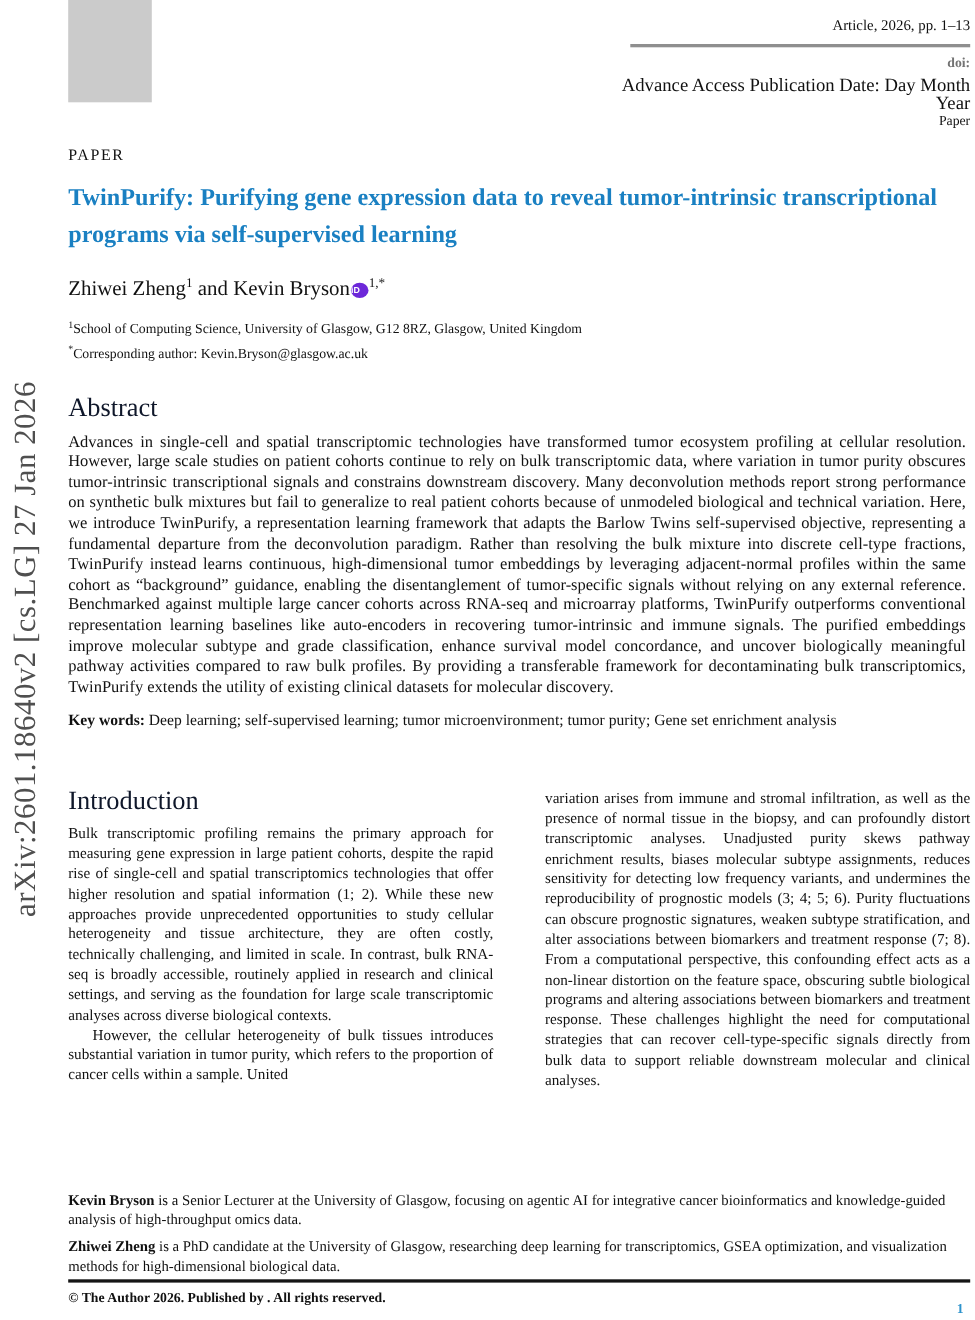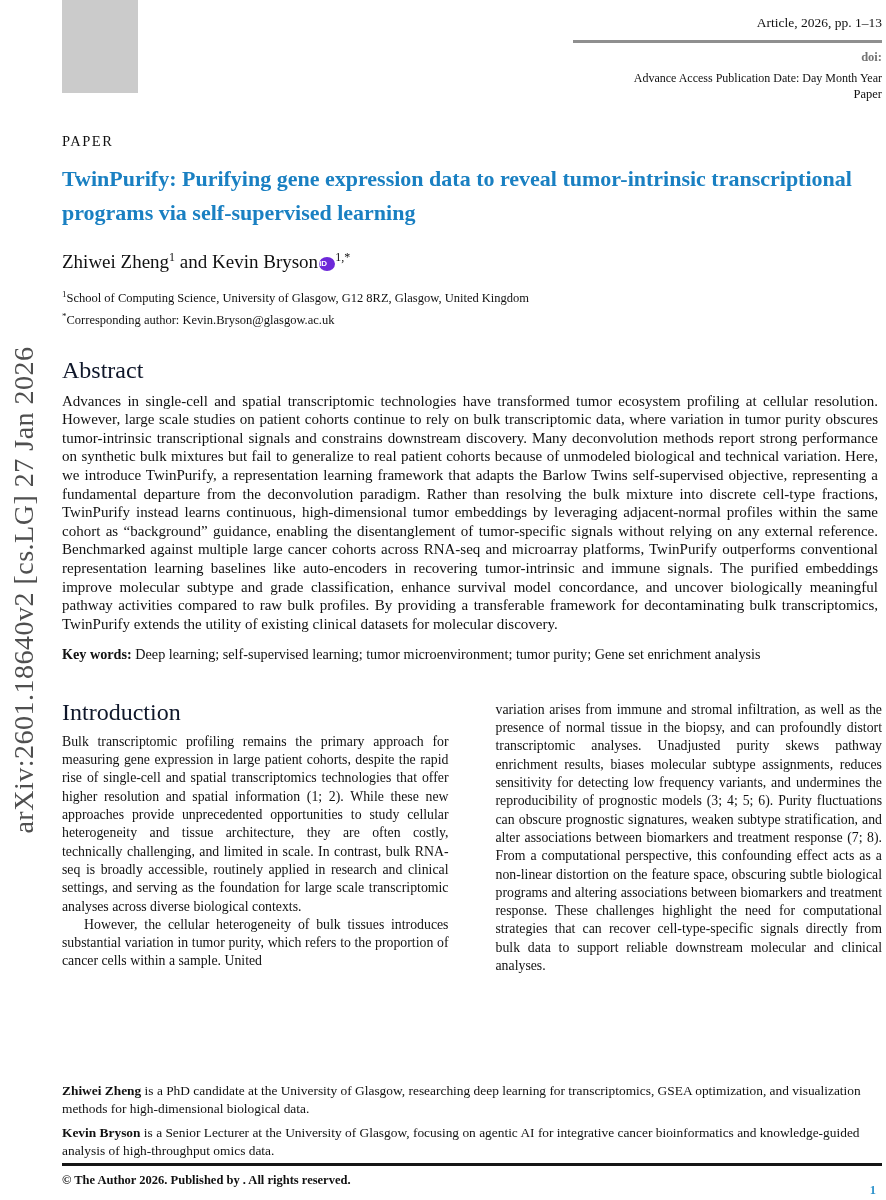--- a/index.html
+++ b/index.html
@@ -7,21 +7,21 @@
     width:886px;height:1200px;position:relative;background:#ffffff;
     font-family:"Liberation Serif","DejaVu Serif",serif;color:#111;
     overflow:hidden;
   }
   .logo-box{position:absolute;left:62px;top:0;width:76px;height:93px;background:#cbcbcb;}
   .header-right{position:absolute;top:14px;right:4px;width:330px;text-align:right;}
   .article-line{font-size:13.5px;line-height:17px;}
   .article-word{}
   .header-rule{margin:9px 0 7px auto;width:309px;height:3px;background:#8f8f8f;}
   .doi-line{font-size:12.5px;font-weight:bold;color:#737373;line-height:15px;}
-  .adv-line{font-size:12px;line-height:16px;margin-top:5px;}
+  .adv-line{font-size:17px;line-height:16px;margin-top:5px;}
   .type-line{font-size:12.5px;line-height:16px;}
   .arxiv-stamp{
     position:absolute;left:24px;top:590px;
     transform:translate(-50%,-50%) rotate(-90deg);
     white-space:nowrap;font-size:28px;color:#4f4f4f;letter-spacing:.5px;
   }
   .content{position:absolute;left:62px;top:0;width:820px;height:1200px;}
   .paper-label{margin-top:132px;font-size:14.5px;letter-spacing:1.5px;line-height:18px;}
   .title{margin:12px 0 0 0;font-size:22px;line-height:34px;font-weight:bold;color:#1a80c2;}
   .authors{margin-top:15px;font-size:19px;line-height:24px;}
@@ -33,21 +33,21 @@
     vertical-align:2px;margin-left:1px;
   }
   .affiliation{margin-top:12px;font-size:12.5px;line-height:17px;}
   .corresponding{margin-top:1px;font-size:12.5px;line-height:17px;}
   .affiliation sup,.corresponding sup{font-size:9px;}
   .sec-heading{margin:0;font-size:24px;font-weight:normal;color:#0f172a;line-height:23px;}
   .abstract-heading{margin-top:29px;}
   .abstract-body{margin:10px 4px 0 0;font-size:15px;line-height:18.6px;text-align:justify;}
   .keywords{margin:12px 0 0 0;font-size:14.2px;line-height:18.5px;}
   .keywords b{font-weight:bold;}
-  .two-col{margin-top:37px;display:flex;gap:47px;}
+  .two-col{margin-top:52px;display:flex;gap:47px;}
   .col{width:394px;font-size:13.8px;line-height:18.3px;text-align:justify;}
   .col .sec-heading{margin-bottom:9px;}
   .col p{margin:0;}
   .col p.indent{text-indent:1.6em;}
   .bios{position:absolute;left:0;top:1082px;width:820px;font-size:13.4px;line-height:17.6px;}
   .bios p{margin:0 0 7px 0;}
   .bios b{font-weight:bold;}
   .footer-rule{position:absolute;left:0;top:1163px;width:820px;height:2.5px;background:#151515;}
   .footer-line{position:absolute;left:0;top:1172px;font-size:12.5px;line-height:16px;font-weight:bold;}
   .page-number{position:absolute;right:6px;top:1183px;font-size:12.5px;color:#2e93cc;font-weight:bold;}
@@ -88,20 +88,20 @@
       <h2 class="sec-heading">Introduction</h2>
       <p>Bulk transcriptomic profiling remains the primary approach for measuring gene expression in large patient cohorts, despite the rapid rise of single-cell and spatial transcriptomics technologies that offer higher resolution and spatial information (1; 2). While these new approaches provide unprecedented opportunities to study cellular heterogeneity and tissue architecture, they are often costly, technically challenging, and limited in scale. In contrast, bulk RNA-seq is broadly accessible, routinely applied in research and clinical settings, and serving as the foundation for large scale transcriptomic analyses across diverse biological contexts.</p>
       <p class="indent">However, the cellular heterogeneity of bulk tissues introduces substantial variation in tumor purity, which refers to the proportion of cancer cells within a sample. United</p>
     </div>
     <div class="col">
       <p>variation arises from immune and stromal infiltration, as well as the presence of normal tissue in the biopsy, and can profoundly distort transcriptomic analyses. Unadjusted purity skews pathway enrichment results, biases molecular subtype assignments, reduces sensitivity for detecting low frequency variants, and undermines the reproducibility of prognostic models (3; 4; 5; 6). Purity fluctuations can obscure prognostic signatures, weaken subtype stratification, and alter associations between biomarkers and treatment response (7; 8). From a computational perspective, this confounding effect acts as a non-linear distortion on the feature space, obscuring subtle biological programs and altering associations between biomarkers and treatment response. These challenges highlight the need for computational strategies that can recover cell-type-specific signals directly from bulk data to support reliable downstream molecular and clinical analyses.</p>
     </div>
   </div>
 
   <div class="bios">
+    <p><b>Kevin Bryson</b><span> is a Senior Lecturer at the University of Glasgow, focusing on agentic AI for integrative cancer bioinformatics and knowledge-guided analysis of high-throughput omics data.</span></p>
     <p><b>Zhiwei Zheng</b><span> is a PhD candidate at the University of Glasgow, researching deep learning for transcriptomics, GSEA optimization, and visualization methods for high-dimensional biological data.</span></p>
-    <p><b>Kevin Bryson</b><span> is a Senior Lecturer at the University of Glasgow, focusing on agentic AI for integrative cancer bioinformatics and knowledge-guided analysis of high-throughput omics data.</span></p>
   </div>
 
   <div class="footer-rule"></div>
   <div class="footer-line">© The Author 2026. Published by . All rights reserved.</div>
   <div class="page-number">1</div>
 </div>
 
 </body></html>

